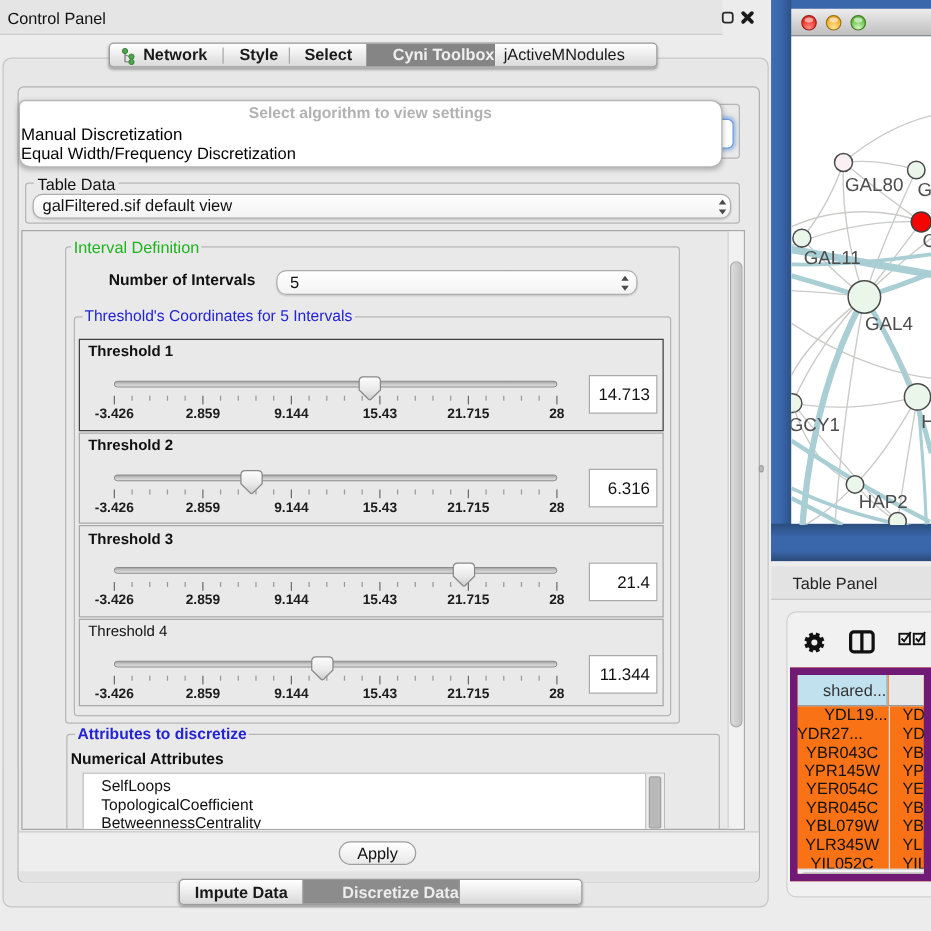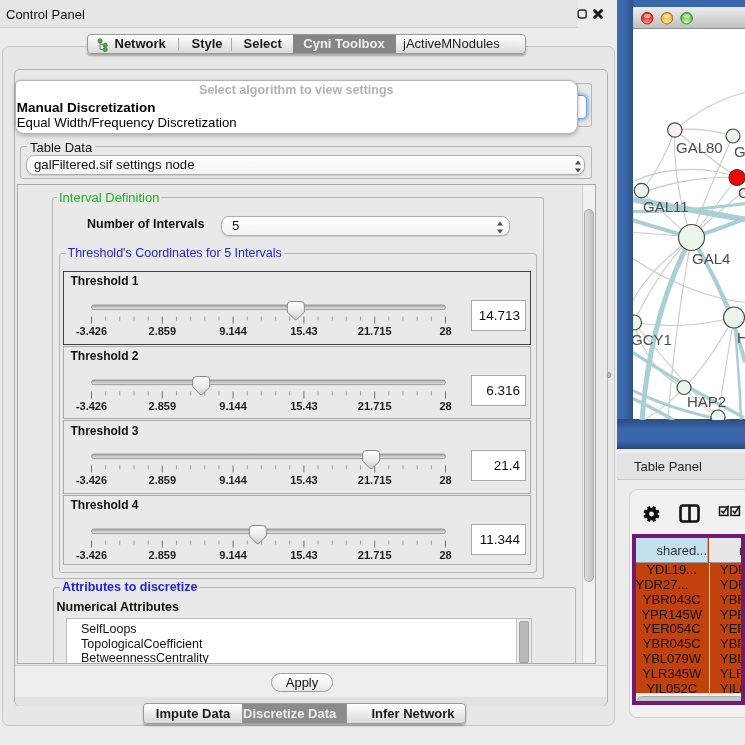--- a/index.html
+++ b/index.html
@@ -33,21 +33,21 @@
 <div class="abs" style="left:2px;top:46px;width:613px;height:680px;border:1px solid #c6c6c6;border-radius:7px;background:#e7e7e7"></div>
 
 <div class="abs" style="left:13.5px;top:68.5px;width:594px;height:637px;border:1px solid #b2b2b2;border-radius:5px;background:#e9e9e9"></div>
 
 <div class="abs" style="left:20px;top:82.5px;width:571.5px;height:44px;border:1px solid #b6b6b6;border-radius:3px"></div>
 <div class="abs" style="left:300px;top:95px;width:287px;height:24px;background:#fff;border:1.5px solid #6d9ee0;border-radius:5px;box-shadow:0 0 3px 1.5px rgba(100,150,220,0.55)"></div>
 
 <div class="abs" style="left:20px;top:146px;width:571.5px;height:33px;border:1px solid #b6b6b6;border-radius:3px"></div>
 <div class="abs" style="left:27px;top:139.5px;font-size:13px;color:#111;background:#e9e9e9;padding:0 3px">Table Data</div>
 <div class="abs" style="left:26px;top:154.5px;width:559px;height:20px;background:linear-gradient(#ffffff,#f3f3f3);border:1px solid #aeaeae;border-radius:8px;box-shadow:0 1px 1.5px rgba(0,0,0,0.15)">
-  <div class="abs" style="left:7px;top:1.5px;font-size:13.2px;color:#111">galFiltered.sif settings node</div>
+  <div class="abs" style="left:7px;top:1.5px;font-size:13.2px;color:#111">galFiltered.sif default view</div>
   <div class="abs" style="left:547px;top:3px"><svg width="8" height="13" viewBox="0 0 8 13">
 <path d="M 4 0.5 L 7 4.5 L 1 4.5 Z" fill="#4a4a4a"></path>
 <path d="M 4 12.5 L 7 8.5 L 1 8.5 Z" fill="#4a4a4a"></path>
 </svg></div>
 </div>
 
 <div class="abs" style="left:17px;top:183.5px;width:579px;height:480px;border:1px solid #a8a8a8;background:#e9e9e9;overflow:hidden">
 
   <div class="abs" style="left:34px;top:12.5px;width:491.5px;height:381.5px;border:1px solid #b6b6b6;border-radius:3px"></div>
   <div class="abs" style="left:39px;top:5px;font-size:13px;color:#1db31d;background:#e9e9e9;padding:0 2px">Interval Definition</div>
@@ -177,21 +177,21 @@
         <text x="98.30" y="62.5" font-size="11" font-weight="bold" fill="#1c1c1c" text-anchor="middle" font-family="Liberation Sans, sans-serif">2.859</text>
         <text x="169.10" y="62.5" font-size="11" font-weight="bold" fill="#1c1c1c" text-anchor="middle" font-family="Liberation Sans, sans-serif">9.144</text>
         <text x="239.90" y="62.5" font-size="11" font-weight="bold" fill="#1c1c1c" text-anchor="middle" font-family="Liberation Sans, sans-serif">15.43</text>
         <text x="310.70" y="62.5" font-size="11" font-weight="bold" fill="#1c1c1c" text-anchor="middle" font-family="Liberation Sans, sans-serif">21.715</text>
         <text x="381.50" y="62.5" font-size="11" font-weight="bold" fill="#1c1c1c" text-anchor="middle" font-family="Liberation Sans, sans-serif">28</text>
         <path d="M 298.65 40 L 298.65 33 Q 298.65 29.5 302.15 29.5 L 312.15 29.5 Q 315.65 29.5 315.65 33 L 315.65 40 L 308.15 47.4 Q 307.15 48.3 306.15 47.4 Z" fill="url(#thm)" stroke="#888888" stroke-width="1"></path>
       </svg>
       <div style="position:absolute;left:407px;top:28.5px;width:55px;height:31px;border:1px solid #a9a9a9;background:#fff;font-size:13.5px;color:#111;text-align:right;line-height:29px;padding-right:5px">21.4</div>
     </div>
 <div style="position:absolute;left:45px;top:310.0px;width:467.5px;height:70px;border:1px solid #a9a9a9;background:#e9e9e9;overflow:hidden">
-      <div style="position:absolute;left:6.5px;top:2.5px;font-size:12px;font-weight:bold;color:#111">Threshold 4</div>
+      <div style="position:absolute;left:6.5px;top:2.5px;font-size:12px;font-weight:normal;color:#111">Threshold 4</div>
       <svg width="467.5" height="71" viewBox="0 0 467.5 71" style="position:absolute;left:0;top:0">
         <rect x="27.5" y="33" width="354.0" height="4.6" rx="2.3" fill="url(#trk)" stroke="#8d8d8d" stroke-width="0.8"></rect>
         <line x1="27.50" y1="44.5" x2="27.50" y2="51.5" stroke="#6f6f6f" stroke-width="1"></line>
         <line x1="41.66" y1="44.5" x2="41.66" y2="48.5" stroke="#9a9a9a" stroke-width="1"></line>
         <line x1="55.82" y1="44.5" x2="55.82" y2="48.5" stroke="#9a9a9a" stroke-width="1"></line>
         <line x1="69.98" y1="44.5" x2="69.98" y2="48.5" stroke="#9a9a9a" stroke-width="1"></line>
         <line x1="84.14" y1="44.5" x2="84.14" y2="48.5" stroke="#9a9a9a" stroke-width="1"></line>
         <line x1="98.30" y1="44.5" x2="98.30" y2="51.5" stroke="#6f6f6f" stroke-width="1"></line>
         <line x1="112.46" y1="44.5" x2="112.46" y2="48.5" stroke="#9a9a9a" stroke-width="1"></line>
         <line x1="126.62" y1="44.5" x2="126.62" y2="48.5" stroke="#9a9a9a" stroke-width="1"></line>
@@ -238,45 +238,44 @@
     <div class="abs" style="left:1.5px;top:24px;width:10px;height:373px;background:linear-gradient(90deg,#dcdcdc,#c3c3c3);border:1px solid #ababab;border-radius:5px"></div>
   </div>
 </div>
 
 <div class="abs" style="left:14.5px;top:697px;width:592px;height:8.5px;background:#e2e2e2;border-radius:0 0 5px 5px"></div>
 <div class="abs" style="left:14.5px;top:664.5px;width:592px;height:32.5px;background:#eee;border-top:1px solid #c9c9c9"></div>
 <div class="abs" style="left:271px;top:672.5px;width:62px;height:19px;border:1px solid #9f9f9f;border-radius:9.5px;background:linear-gradient(#ffffff,#e8e8e8);font-size:13px;color:#111;text-align:center;line-height:17px">Apply</div>
 
 <div class="abs" style="left:143px;top:702.5px;width:323px;height:21.5px;border:1px solid #9a9a9a;border-radius:4px;background:linear-gradient(#ffffff,#d9d9d9);overflow:hidden;box-shadow:0 1.5px 2px rgba(0,0,0,0.28)">
   <div class="abs" style="left:0;top:0;width:98px;height:21.5px;text-align:center;line-height:20px;font-size:13px;font-weight:bold;color:#1a1a1a">Impute Data</div>
-  <div class="abs" style="left:98px;top:0;width:105px;height:21.5px;background:#8c8c8c;border-left:1px solid #979797;border-right:1px solid #979797;text-align:left;line-height:20px;font-size:13px;font-weight:bold;color:#ededed">Discretize Data</div>
-  <div class="abs" style="left:215px;top:0;width:108px;height:21.5px;text-align:center;line-height:20px;font-size:13px;font-weight:bold;color:#1a1a1a">Infer Network</div>
+  <div class="abs" style="left:98px;top:0;width:126px;height:21.5px;background:#8c8c8c;border-left:1px solid #979797;border-right:1px solid #979797;text-align:right;line-height:20px;font-size:13px;font-weight:bold;color:#ededed">Discretize Data</div>
 </div>
 
 <div class="abs" style="left:86.5px;top:34px;width:439.5px;height:19.5px;border:1px solid #9a9a9a;border-radius:4px;background:linear-gradient(#ffffff,#dadada);overflow:hidden;box-shadow:0 1.5px 2px rgba(0,0,0,0.28)">
   <svg width="11" height="14" viewBox="0 0 11 14" style="position:absolute;left:9.5px;top:2.5px">
 <line x1="3" y1="3" x2="3" y2="11.5" stroke="#8a8a8a" stroke-width="1.2"></line>
 <line x1="3" y1="6" x2="8" y2="7.5" stroke="#8a8a8a" stroke-width="1"></line>
 <line x1="3" y1="11.5" x2="8" y2="11.5" stroke="#8a8a8a" stroke-width="1"></line>
 <circle cx="3" cy="2.8" r="2.1" fill="#4ca64c" stroke="#2e7d32" stroke-width="0.7"></circle>
 <circle cx="8.2" cy="7.3" r="2.1" fill="#4ca64c" stroke="#2e7d32" stroke-width="0.7"></circle>
 <circle cx="8.2" cy="11.6" r="2.1" fill="#4ca64c" stroke="#2e7d32" stroke-width="0.7"></circle>
 </svg>
   <div class="abs" style="left:27px;top:0;font-size:13px;font-weight:bold;color:#1a1a1a;line-height:18px">Network</div>
   <div class="abs" style="left:90px;top:3px;width:1px;height:13px;background:#aaa"></div>
   <div class="abs" style="left:104px;top:0;font-size:13px;font-weight:bold;color:#1a1a1a;line-height:18px">Style</div>
   <div class="abs" style="left:143px;top:3px;width:1px;height:13px;background:#aaa"></div>
   <div class="abs" style="left:156px;top:0;font-size:13px;font-weight:bold;color:#1a1a1a;line-height:18px">Select</div>
-  <div class="abs" style="left:205px;top:0;width:103px;height:19.5px;background:#858585;text-align:center;line-height:18px;font-size:13px;font-weight:bold;color:#efefef">Cyni Toolbox</div>
+  <div class="abs" style="left:205px;top:0;width:103px;height:19.5px;background:#858585;text-align:right;line-height:18px;font-size:13px;font-weight:bold;color:#efefef">Cyni Toolbox</div>
   <div class="abs" style="left:315.5px;top:0;font-size:13px;font-weight:normal;color:#1a1a1a;line-height:18px">jActiveMNodules</div>
 </div>
 
 <div class="abs" style="left:14.8px;top:80.3px;width:563px;height:53.5px;background:#fff;border:1px solid #b5b5b5;border-radius:5px 9px 9px 9px;box-shadow:0 1.5px 4px rgba(0,0,0,0.25)">
   <div class="abs" style="left:0;top:1.8px;width:100%;text-align:center;font-size:12.5px;font-weight:bold;color:#b2b2b2">Select algorithm to view settings</div>
-  <div class="abs" style="left:1px;top:19px;font-size:13.5px;font-weight:bold;color:#000">Manual Discretization</div>
+  <div class="abs" style="left:1px;top:19px;font-size:13.5px;font-weight:normal;color:#000">Manual Discretization</div>
   <div class="abs" style="left:1px;top:33.5px;font-size:13.2px;color:#000">Equal Width/Frequency Discretization</div>
 </div>
 
 <div class="abs" style="left:606.5px;top:371.5px;width:4.5px;height:6px;background:#bdbdbd;border-radius:2px;border:0.5px solid #9a9a9a"></div>
 
 <div class="abs" style="left:617px;top:0;width:128px;height:449px;background:#3a66ac">
   <div class="abs" style="left:0;top:0;width:16px;height:449px;background:linear-gradient(90deg,#3f6cb2 0%,#3a66ac 50%,#2e5184 100%)"></div>
   <div class="abs" style="left:0;top:419px;width:128px;height:30px;background:linear-gradient(180deg,#2c4e7e 0%,#3a66ac 35%,#3a66ac 72%,#2a4a76 100%)"></div>
 </div>
 <div class="abs" style="left:633px;top:6.5px;width:112px;height:22px;background:linear-gradient(#ededed,#bfbfbf);border-bottom:1px solid #8d8d8d">
@@ -391,27 +390,27 @@
 <rect x="40.5" y="5.5" width="18" height="16" rx="2.5" fill="none" stroke="#111" stroke-width="2.6"></rect>
 <line x1="49.5" y1="5" x2="49.5" y2="22" stroke="#111" stroke-width="2.6"></line>
 <g stroke="#111" stroke-width="1.5" fill="none">
 <rect x="79.5" y="7" width="8.4" height="8.4"></rect>
 <path d="M 81.2 10.8 L 83.3 13 L 88.6 5.6"></path>
 <rect x="91" y="7" width="8.4" height="8.4"></rect>
 <path d="M 92.7 10.8 L 94.8 13 L 100.1 5.6"></path>
 </g>
 </svg>
 
-<div class="abs" style="left:631.5px;top:533.5px;width:113.5px;height:171px;border:4px solid #701a75;background:#c2410c;overflow:hidden">
+<div class="abs" style="left:631.5px;top:533.5px;width:113.5px;height:171px;border:6px solid #701a75;background:#f97316;overflow:hidden">
   <div class="abs" style="left:0;top:0;width:72.5px;height:25.5px;background:#c1e1ee;border-right:1px solid #9db6c2;border-bottom:1px solid #9a9a9a;text-align:right;font-size:13px;color:#333;line-height:25.5px">shared...</div>
   <div class="abs" style="left:73.5px;top:0;width:40px;height:25.5px;background:#e7e7e7;border-bottom:1px solid #9a9a9a">
     <div class="abs" style="left:30px;top:0;font-size:13px;color:#333;line-height:25.5px">n</div>
   </div>
   <div class="abs" style="left:73px;top:25.5px;width:1px;height:130px;background:#e3e3e3"></div>
-  <div style="position:absolute;left:0;top:25.5px;width:72.5px;height:14.83px;text-align:center;font-size:13px;color:#111;line-height:14.83px">YDL19...</div>
+  <div style="position:absolute;left:0;top:25.5px;width:72.5px;height:14.83px;text-align:right;font-size:13px;color:#111;line-height:14.83px">YDL19...</div>
     <div style="position:absolute;left:84.5px;top:25.5px;width:29px;height:14.83px;overflow:hidden;font-size:13px;color:#111;line-height:14.83px;white-space:nowrap">YDL194W</div>
 <div style="position:absolute;left:0;top:40.3px;width:72.5px;height:14.83px;text-align:left;font-size:13px;color:#111;line-height:14.83px">YDR27...</div>
     <div style="position:absolute;left:84.5px;top:40.3px;width:29px;height:14.83px;overflow:hidden;font-size:13px;color:#111;line-height:14.83px;white-space:nowrap">YDR277C</div>
 <div style="position:absolute;left:0;top:55.2px;width:72.5px;height:14.83px;text-align:center;font-size:13px;color:#111;line-height:14.83px">YBR043C</div>
     <div style="position:absolute;left:84.5px;top:55.2px;width:29px;height:14.83px;overflow:hidden;font-size:13px;color:#111;line-height:14.83px;white-space:nowrap">YBR043C</div>
 <div style="position:absolute;left:0;top:70.0px;width:72.5px;height:14.83px;text-align:center;font-size:13px;color:#111;line-height:14.83px">YPR145W</div>
     <div style="position:absolute;left:84.5px;top:70.0px;width:29px;height:14.83px;overflow:hidden;font-size:13px;color:#111;line-height:14.83px;white-space:nowrap">YPR145W</div>
 <div style="position:absolute;left:0;top:84.8px;width:72.5px;height:14.83px;text-align:center;font-size:13px;color:#111;line-height:14.83px">YER054C</div>
     <div style="position:absolute;left:84.5px;top:84.8px;width:29px;height:14.83px;overflow:hidden;font-size:13px;color:#111;line-height:14.83px;white-space:nowrap">YER054C</div>
 <div style="position:absolute;left:0;top:99.6px;width:72.5px;height:14.83px;text-align:center;font-size:13px;color:#111;line-height:14.83px">YBR045C</div>

